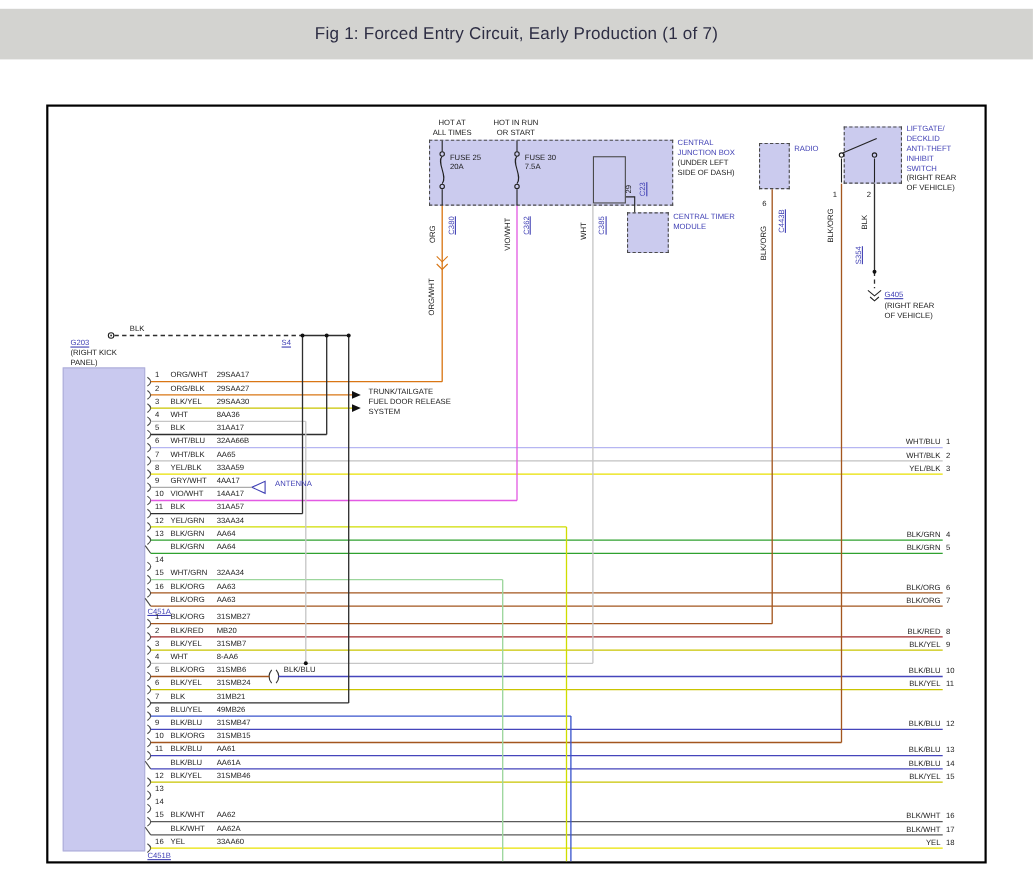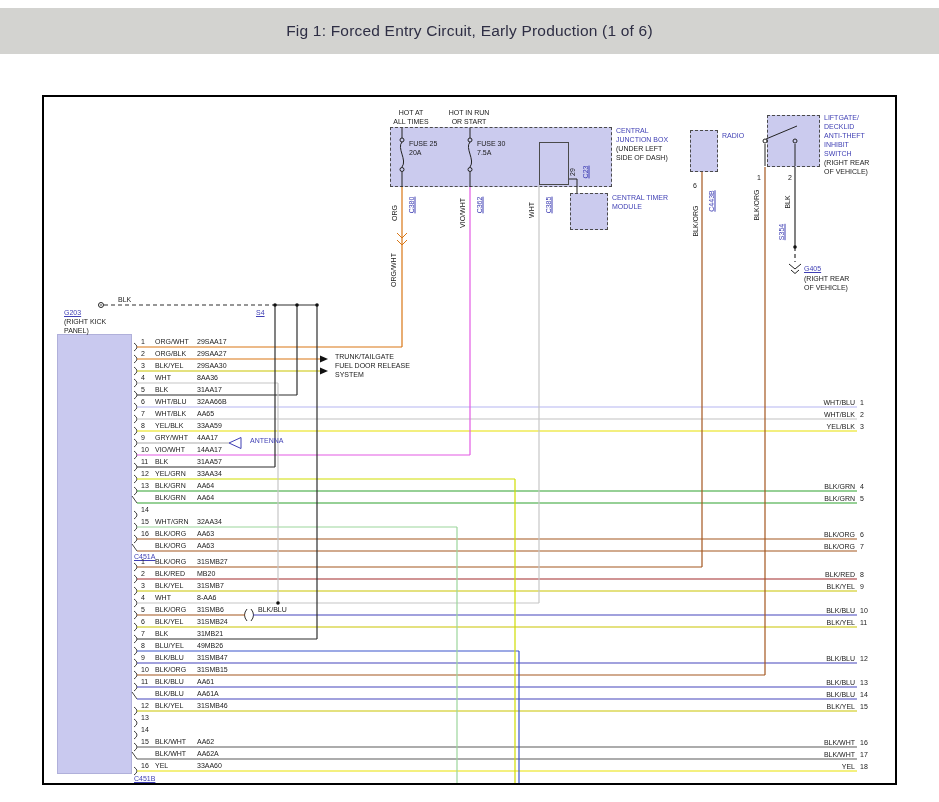--- a/index.html
+++ b/index.html
@@ -29,21 +29,21 @@
   .row { position:absolute; font-size:7px; line-height:8px; color:#1a1a1a; white-space:nowrap; }
   .row .pin { display:inline-block; width:14px; }
   .row .wire { display:inline-block; width:42px; }
   .rl-wire { position:absolute; font-size:7px; line-height:9px; width:170px; text-align:right; color:#1a1a1a; white-space:nowrap; }
   .rl-pin  { position:absolute; font-size:7px; line-height:9px; color:#1a1a1a; }
 </style>
 </head>
 <body>
 
 <div class="titlebar">
-  <div class="title">Fig 1: Forced Entry Circuit, Early Production (1 of 6)</div>
+  <div class="title">Fig 1: Forced Entry Circuit, Early Production (1 of 7)</div>
 </div>
 
 <div id="canvas">
 
   <div class="dbox" style="left:346px;top:30px;width:222px;height:60px"></div>
   <div class="sbox" style="left:495px;top:45px;width:30px;height:43px"></div>
   <div class="dbox" style="left:526px;top:96px;width:38px;height:37px"></div>
   <div class="dbox" style="left:646px;top:33px;width:28px;height:42px"></div>
   <div class="dbox" style="left:723px;top:18px;width:53px;height:52px"></div>
   <div class="conn"></div>

